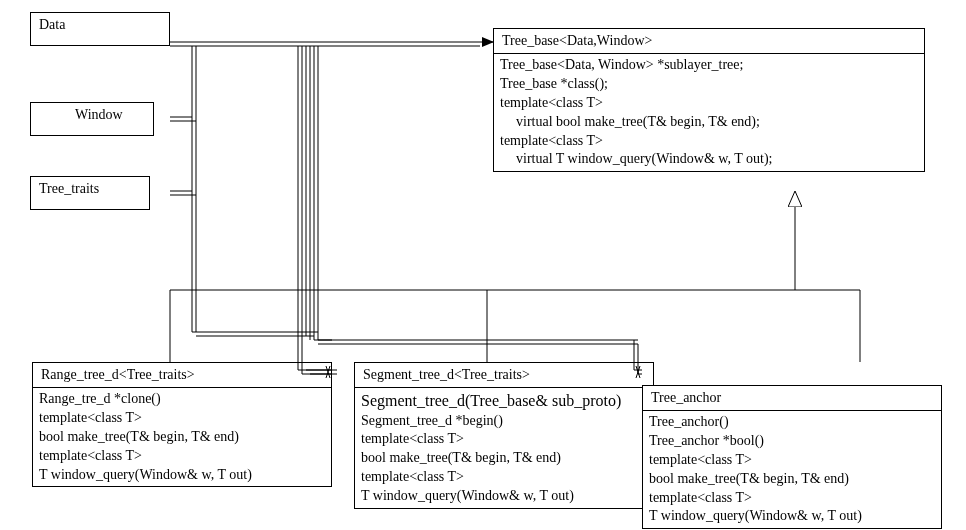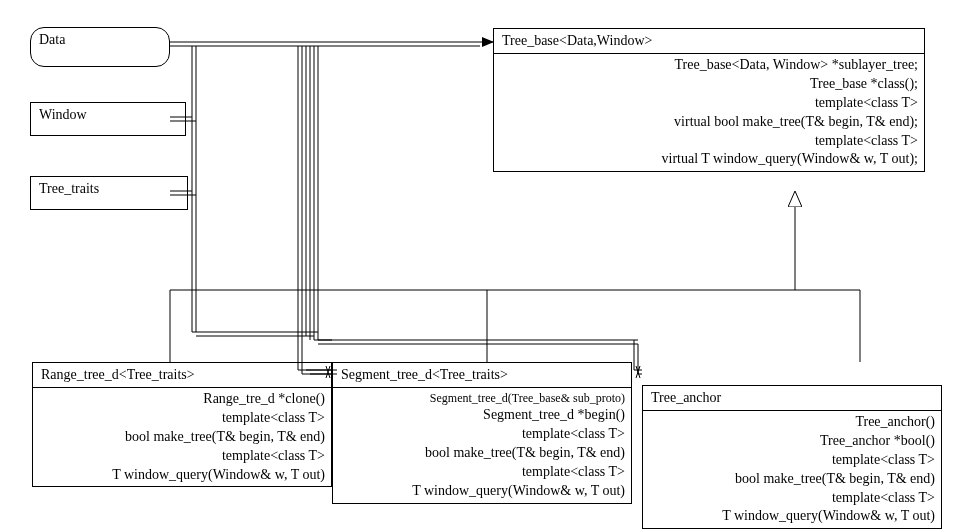--- a/index.html
+++ b/index.html
@@ -21,42 +21,41 @@
     background: #fff;
   }
   .box-title {
     padding: 4px 8px;
     border-bottom: 1px solid #000;
   }
   .box-title.no-divider { border-bottom: none; }
   .box-body {
     padding: 2px 6px;
     line-height: 1.35;
-    text-align: right;
   }
   .box-body div.indent { padding-left: 16px; }
   svg.connectors {
     position: absolute;
     top: 0; left: 0;
     width: 966px; height: 530px;
     pointer-events: none;
   }
 </style>
 </head>
 <body>
 
-<div class="box" style="left:30px; top:27px; width:140px; height:40px;border-radius:14px;">
+<div class="box" style="left:30px; top:12px; width:140px; height:34px;">
   <div class="box-title no-divider">Data</div>
 </div>
 
-<div class="box" style="left:30px; top:102px; width:156px; height:34px;">
+<div class="box" style="left:30px; top:102px; width:124px; height:34px;padding-left:36px;">
   <div class="box-title no-divider">Window</div>
 </div>
 
-<div class="box" style="left:30px; top:176px; width:158px; height:34px;">
+<div class="box" style="left:30px; top:176px; width:120px; height:34px;">
   <div class="box-title no-divider">Tree_traits</div>
 </div>
 
 <div class="box" style="left:493px; top:28px; width:432px;">
   <div class="box-title">Tree_base&lt;Data,Window&gt;</div>
   <div class="box-body">
     <div>Tree_base&lt;Data, Window&gt; *sublayer_tree;</div>
     <div>Tree_base *class();</div>
     <div>template&lt;class T&gt;</div>
     <div class="indent">    virtual bool make_tree(T&amp; begin, T&amp; end);</div>
@@ -69,24 +68,24 @@
   <div class="box-title">Range_tree_d&lt;Tree_traits&gt;</div>
   <div class="box-body">
     <div>Range_tre_d *clone()</div>
     <div>template&lt;class T&gt;</div>
     <div>  bool make_tree(T&amp; begin, T&amp; end)</div>
     <div>template&lt;class T&gt;</div>
     <div>  T window_query(Window&amp; w, T out)</div>
   </div>
 </div>
 
-<div class="box" style="left:332px; top:362px; width:300px;">
+<div class="box" style="left:354px; top:362px; width:300px;">
   <div class="box-title">Segment_tree_d&lt;Tree_traits&gt;</div>
   <div class="box-body">
-    <div style="font-size:12px">Segment_tree_d(Tree_base&amp; sub_proto)</div>
+    <div style="font-size:16px">Segment_tree_d(Tree_base&amp; sub_proto)</div>
     <div>Segment_tree_d *begin()</div>
     <div>template&lt;class T&gt;</div>
     <div>  bool make_tree(T&amp; begin, T&amp; end)</div>
     <div>template&lt;class T&gt;</div>
     <div>  T window_query(Window&amp; w, T out)</div>
   </div>
 </div>
 
 <div class="box" style="left:642px; top:362px; width:300px;margin-top:23px;">
   <div class="box-title">Tree_anchor</div>

